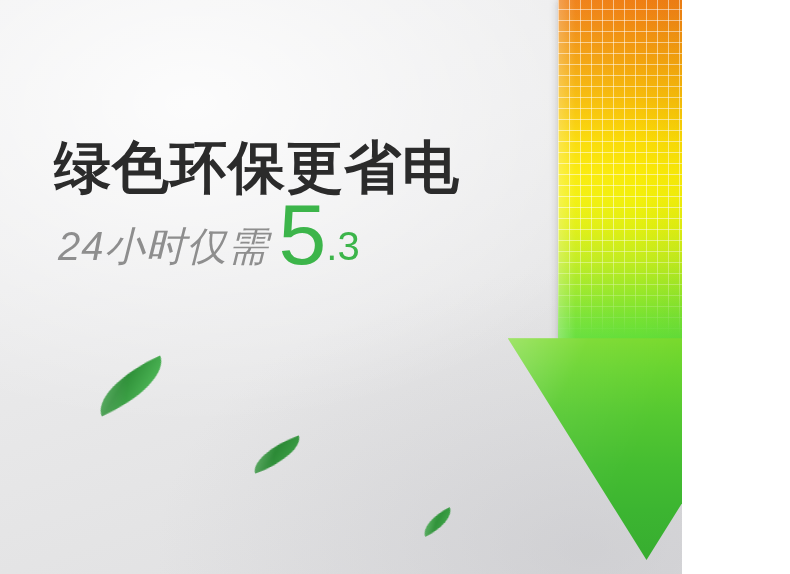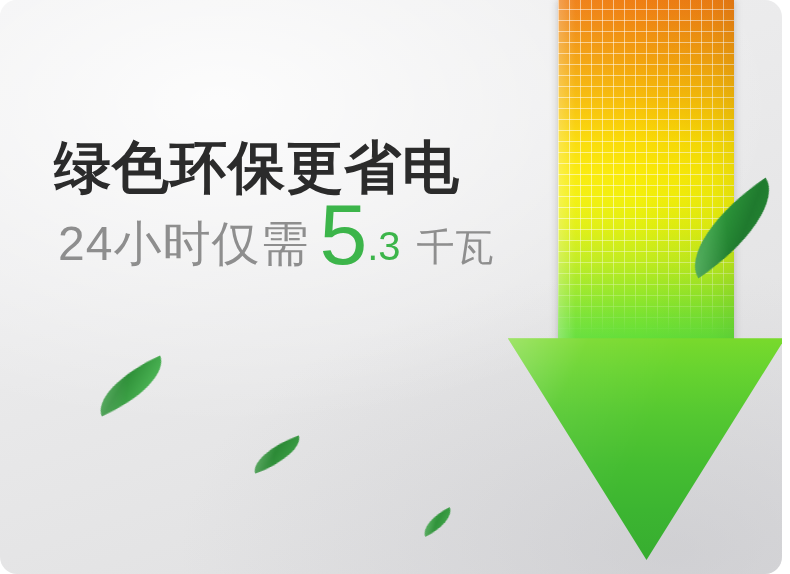--- a/index.html
+++ b/index.html
@@ -8,25 +8,24 @@
   }
   body {
     width: 790px;
     height: 574px;
     font-family: "Liberation Sans", "DejaVu Sans", sans-serif;
     overflow: hidden;
   }
 
   #poster {
     position: relative;
-    width: 782px;
+    width: 682px;
     height: 574px;
     overflow: hidden;
     background: linear-gradient(160deg, #efeff0 0%, #ebebec 35%, #e4e4e5 70%, #dedee0 100%);
-    border-radius: 17px;
   }
 
   
   #bg-vignette {
     position: absolute;
     inset: 0;
     background:
       radial-gradient(115% 90% at 28% 18%, rgba(255,255,255,0.85) 0%, rgba(255,255,255,0.0) 62%),
       radial-gradient(90% 70% at 86% 96%, rgba(185,185,190,0.40) 0%, rgba(185,185,190,0) 70%);
     pointer-events: none;
@@ -204,25 +203,26 @@
   }
 
   #subline-2 {
     margin: 6px 0 0 4px;
     display: flex;
     align-items: baseline;
     white-space: nowrap;
   }
 
   .stat-prefix {
-    font-size: 48px;
+    font-size: 40px;
     line-height: 46px;
     font-weight: 400;
     color: #8e8e8e;
     letter-spacing: 1px;
+    font-style: italic;
   }
 
   .stat-value {
     font-size: 86px;
     line-height: 46px;
     font-weight: 400;
     color: #3cb54a;
     margin-left: 10px;
     letter-spacing: 0px;
     position: relative;
@@ -268,17 +268,16 @@
 
   <div id="copy-block">
 
     <h1 id="headline">绿色环保更省电</h1>
 
 
     <div id="subline-2">
       <span class="stat-prefix">24小时仅需</span>
       <span class="stat-value">5</span>
       <span class="stat-decimal">.3</span>
-      <span class="stat-unit">千瓦</span>
     </div>
 
   </div>
 </div>
 
 </body></html>

